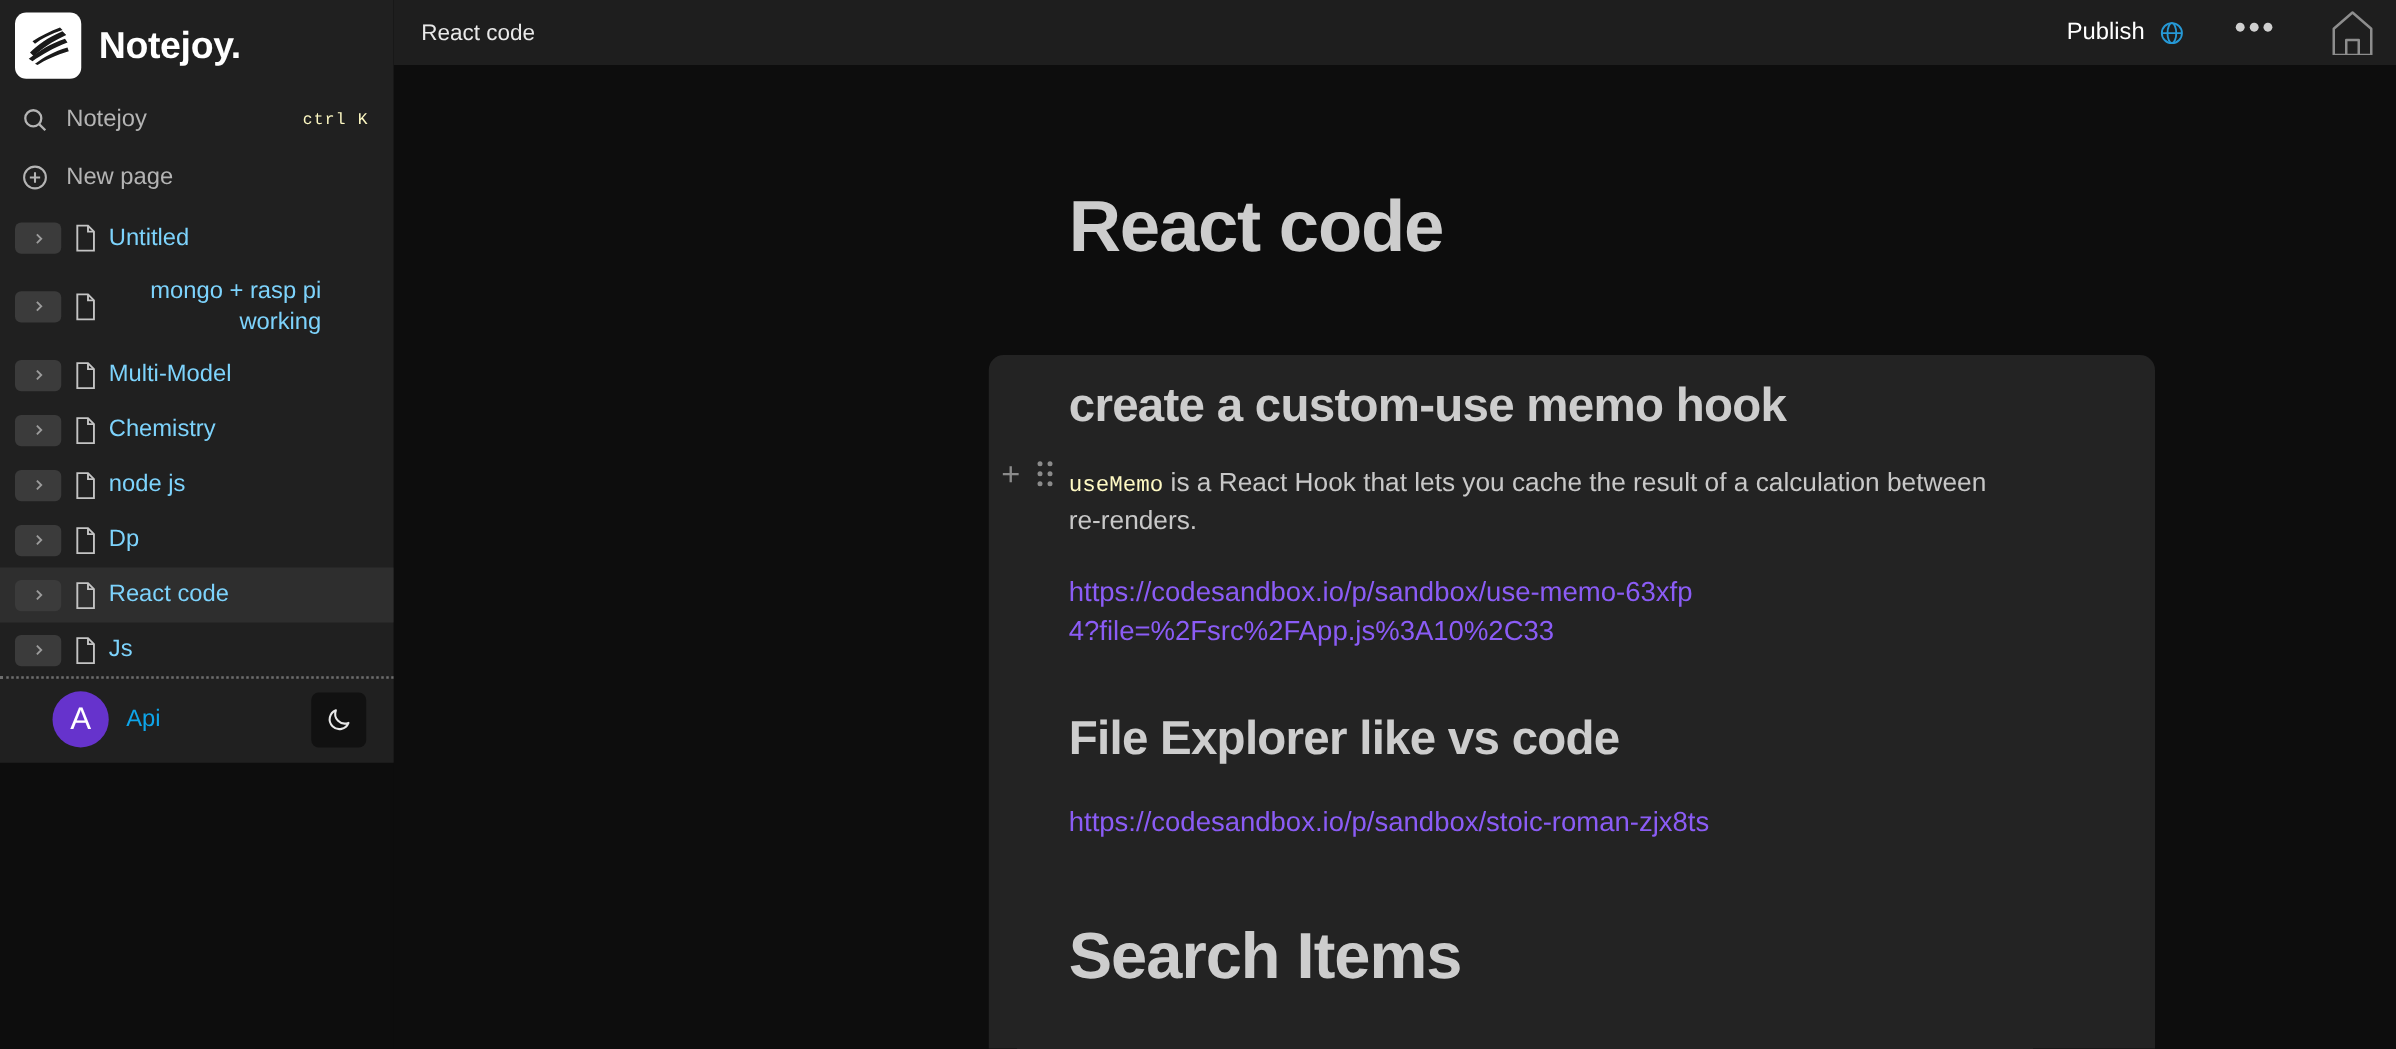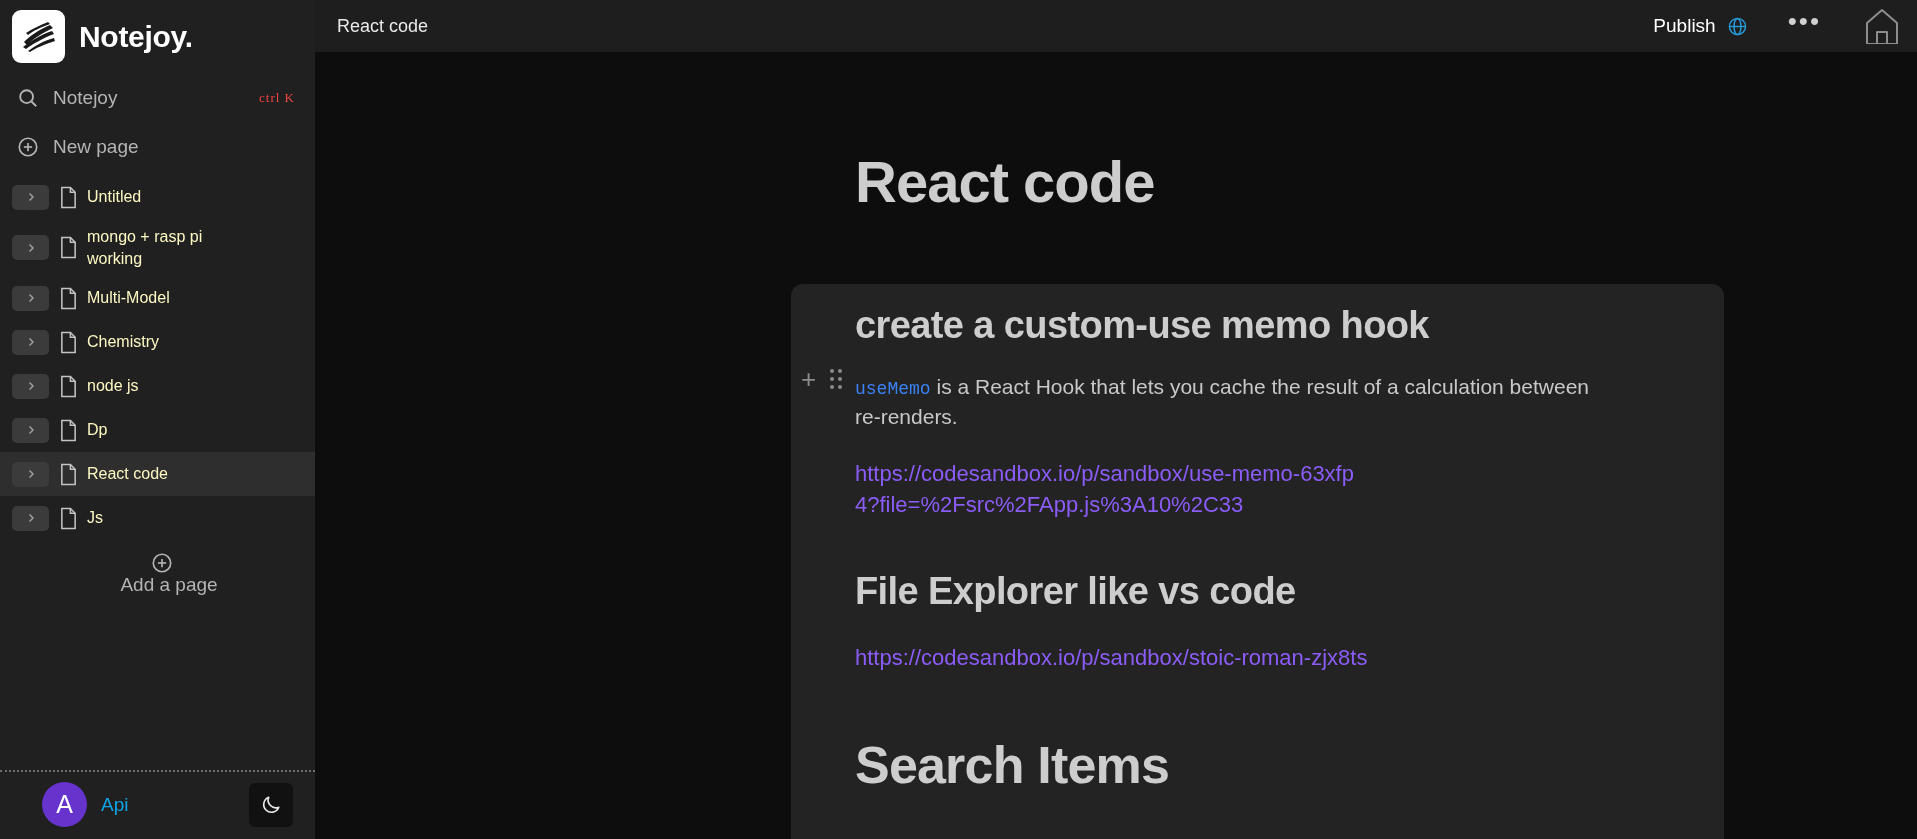--- a/index.html
+++ b/index.html
@@ -6,21 +6,21 @@
   html, body {
     width: 1917px; height: 839px;
     background: #0d0d0d;
     font-family: "Liberation Sans", sans-serif;
     overflow: hidden;
   }
   .app { display: flex; width: 1917px; height: 839px; }
 
   
   .sidebar {
-    width: 315px; min-width: 315px; height: 839px;
+    width: 315px; min-width: 315px; height: 610px;
     background: #202020;
     display: flex; flex-direction: column;
     position: relative;
   }
   .brand {
     display: flex; align-items: center; gap: 14px;
     padding: 10px 0 10px 12px;
   }
   .brand-logo {
     width: 53px; height: 53px; border-radius: 9px;
@@ -33,41 +33,42 @@
     letter-spacing: -0.3px;
   }
   .nav-row {
     display: flex; align-items: center;
     height: 49px; padding-left: 17px; padding-right: 20px;
     color: #b4b4b4; font-size: 19px; cursor: pointer;
   }
   .nav-row .ico { width: 30px; display:flex; align-items:center; flex-shrink: 0; color:#b4b4b4; }
   .nav-row .lbl { margin-left: 6px; }
   .kbd {
-    margin-left: auto; font-family: Liberation Serif, serif;
-    font-size: 13px; color: #ef4444; letter-spacing: 1px; text-align: center;
+    margin-left: auto; font-family: Liberation Mono, monospace;
+    font-size: 13px; color: #fef9c3; letter-spacing: 1px; text-align: center;
   }
 
   .tree { margin-top: 4px; }
   .tree-item {
     display: flex; align-items: center;
     padding: 7px 10px 7px 12px;
     cursor: pointer; min-height: 44px;
   }
   .tree-item.active { background: #2e2e2e; }
   .twisty {
     width: 37px; height: 25px; border-radius: 5px;
     background: #3b3b3b; color: #9c9c9c;
     display: flex; align-items: center; justify-content: center;
     flex-shrink: 0; font-size: 13px;
   }
   .doc-ico { width: 38px; display:flex; justify-content:center; flex-shrink:0; color:#c4c4c4; }
   .tree-label {
-    font-size: 16px; color: #fef9c3; line-height: 1.35;
+    font-size: 19px; color: #7dd3fc; line-height: 1.35;
     max-width: 170px;
+    text-align: right;
   }
   .add-page {
     display: flex; align-items: center;
     padding: 12px 0 12px 17px; color: #b4b4b4; font-size: 19px; cursor: pointer; flex-direction: column;
   }
   .add-page .ico { width: 30px; display:flex; align-items:center; flex-shrink:0; }
   .add-page .lbl { margin-left: 6px; }
 
   .sidebar-footer {
     position: absolute; left: 0; bottom: 0; width: 315px;
@@ -128,21 +129,21 @@
     padding: 18px 0 0 0;
   }
   .h2 {
     font-size: 38px; font-weight: 700; color: #cdcdcd;
     letter-spacing: -0.6px; margin: 0 0 0 64px; line-height: 1.25;
   }
   .para {
     font-size: 21px; color: #c8c8c8; line-height: 1.42;
     margin: 22px 0 0 64px; max-width: 762px;
   }
-  .code-inline { font-family: "Liberation Mono", monospace; font-size: 18px; color: #3b82f6; }
+  .code-inline { font-family: "Liberation Mono", monospace; font-size: 18px; color: #fef9c3; }
   .url {
     font-size: 22px; color: #8b5cf6; line-height: 1.42;
     margin: 26px 0 0 64px; max-width: 520px; word-break: break-all;
   }
   .gutter {
     position: absolute; left: 10px; top: 82px;
     display: flex; align-items: center; gap: 14px;
     color: #8b8b8b;
   }
   .plus-handle { font-size: 26px; line-height: 1; cursor: pointer; user-select:none; }

